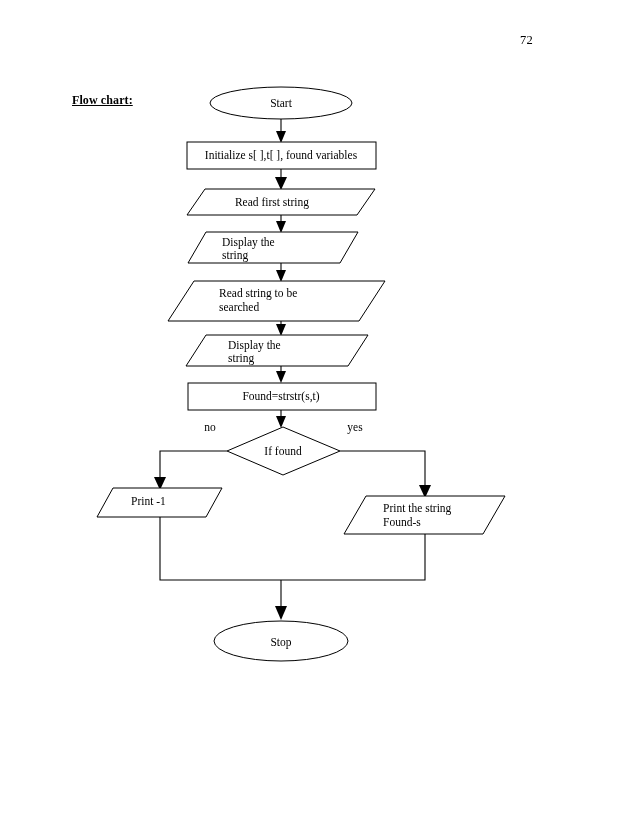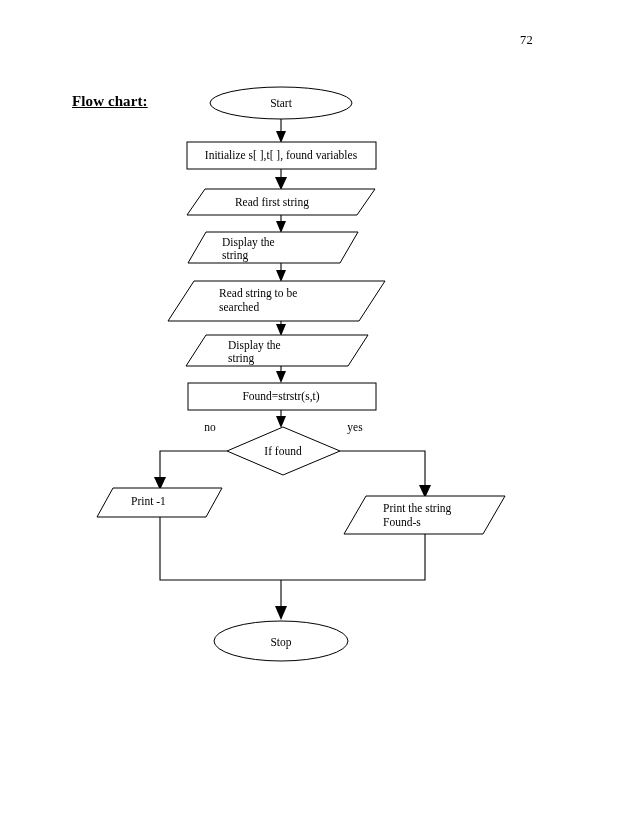--- a/index.html
+++ b/index.html
@@ -25,21 +25,21 @@
     position: absolute;
     left: 520px;
     top: 33px;
     font-size: 12.5px;
     letter-spacing: .2px;
   }
   .section-label {
     position: absolute;
     left: 72px;
     top: 93px;
-    font-size: 15px;
+    font-size: 12px;
     font-weight: bold;
     text-decoration: underline;
     letter-spacing: .1px;
   }
   svg#flow {
     position: absolute;
     left: 0;
     top: 0;
     width: 638px;
     height: 826px;

